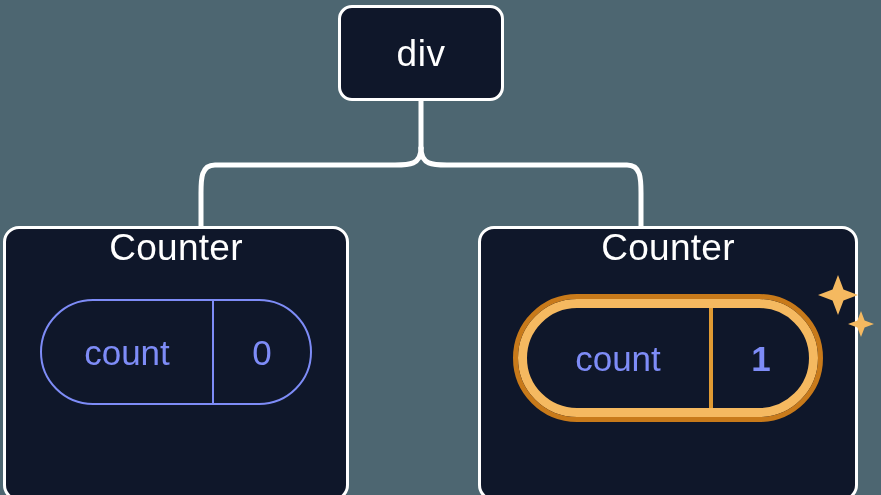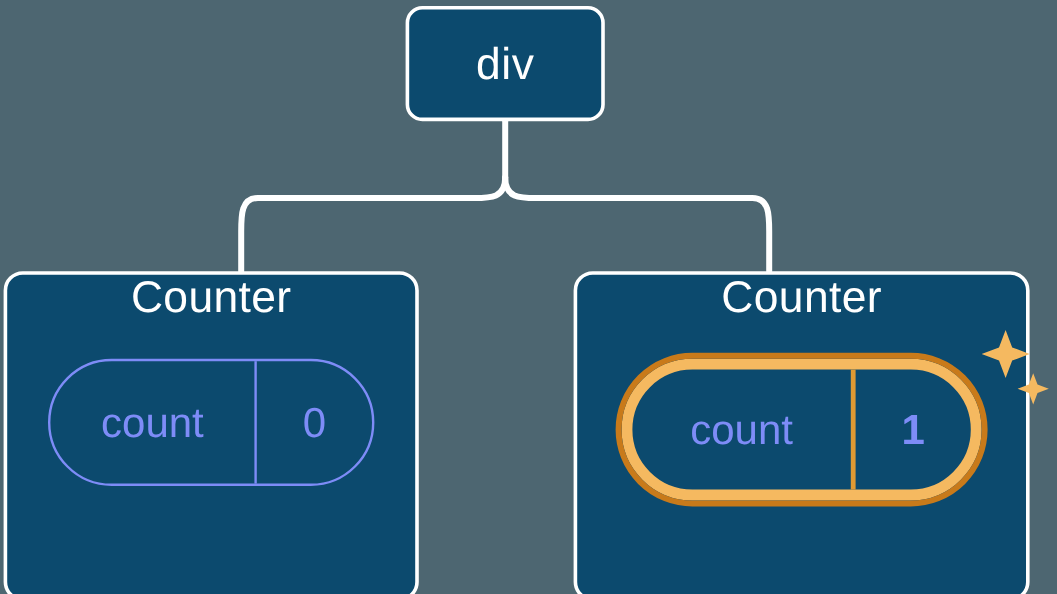--- a/index.html
+++ b/index.html
@@ -22,21 +22,21 @@
     left: 0;
     top: 0;
     width: 881px;
     height: 495px;
     pointer-events: none;
   }
 
   
   .node {
     position: absolute;
-    background: #0c4a6e;
+    background: #0f172a;
     border: 3px solid #ffffff;
     border-radius: 14px;
     box-sizing: border-box;
     display: flex;
     flex-direction: column;
     align-items: center;
   }
   .node-div {
     left: 338px;
     top: 5px;

